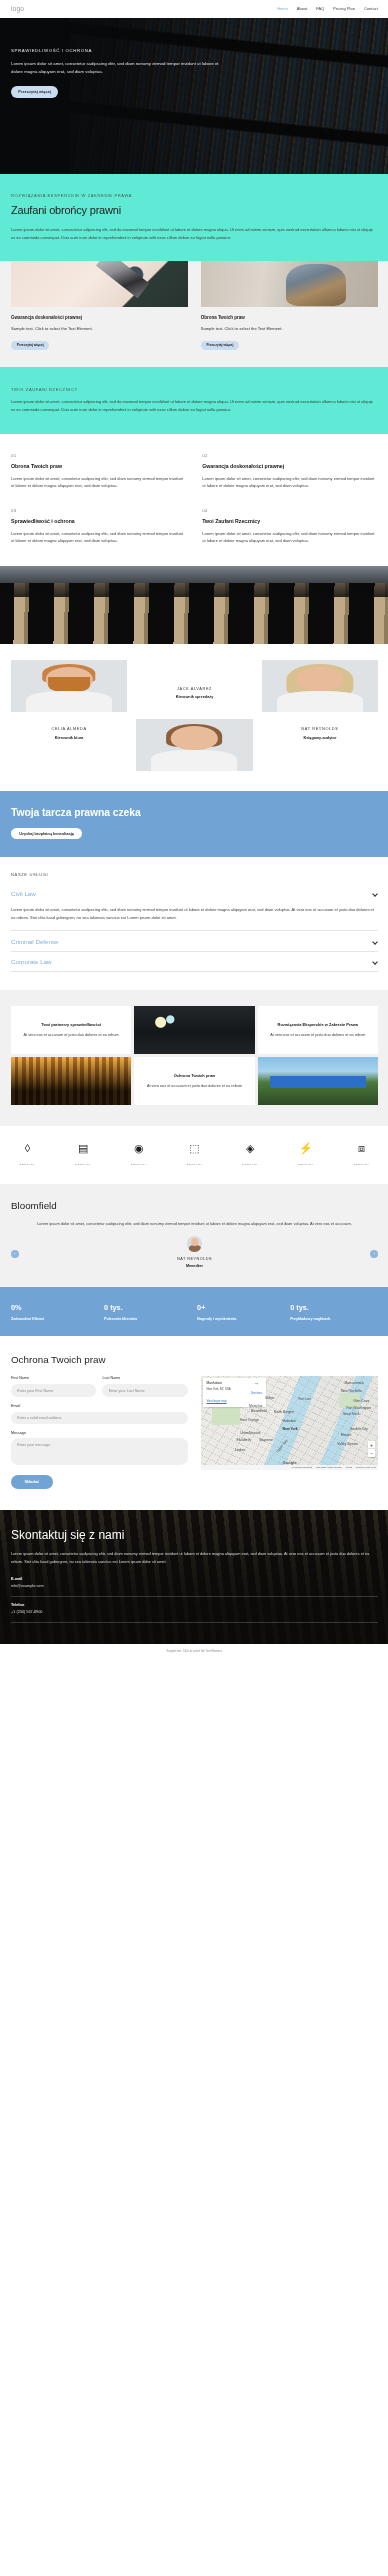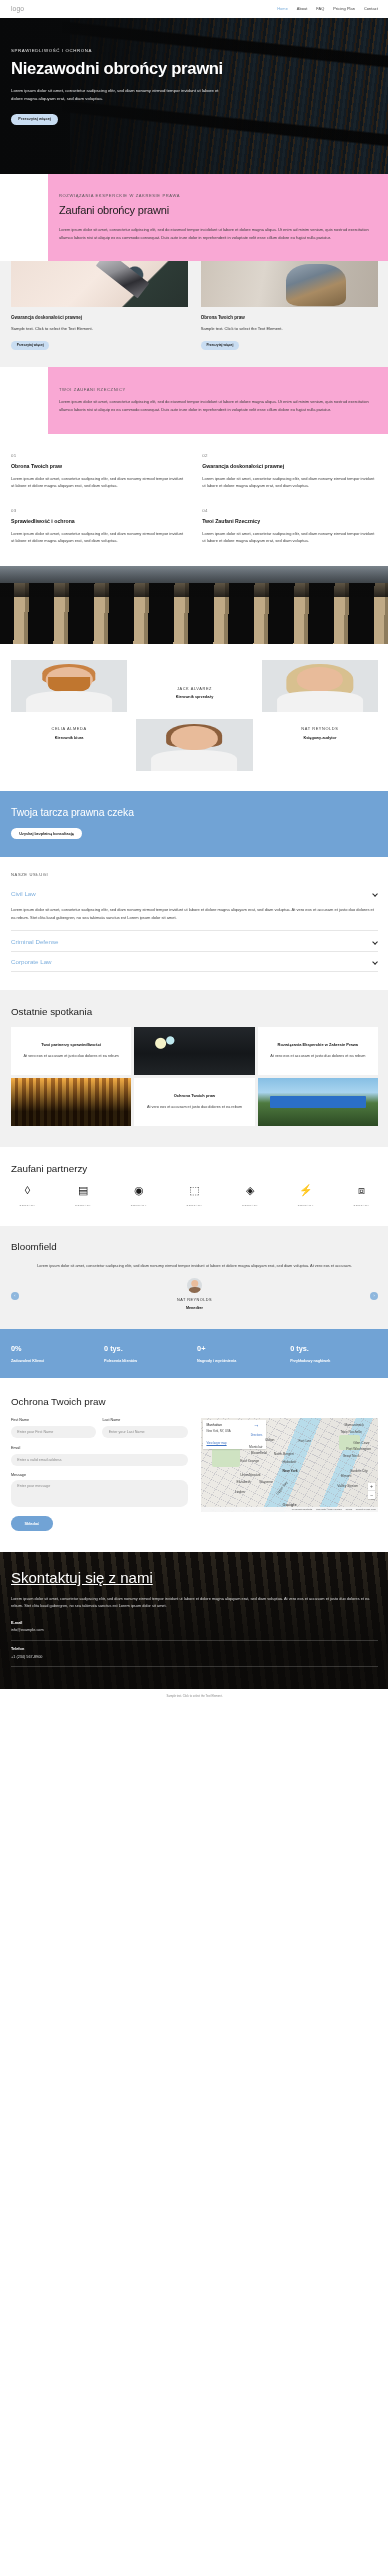--- a/index.html
+++ b/index.html
@@ -113,21 +113,21 @@
     font-weight: 700;
     padding: 3.6px 7.3px;
     border-radius: 21px;
     border: none;
     cursor: pointer;
     letter-spacing: 0.1px;
   }
 
   
   .sec { padding: 19.7px 11px; }
-  .sec.gray { background: #f9a8d4; margin-left: 48px; }
+  .sec.gray { background: #5eead4; }
   .kicker {
     font-size: 4.1px;
     letter-spacing: 0.6px;
     color: #555;
     text-transform: uppercase;
     margin-bottom: 6.2px;
   }
   h2.sec-title {
     font-size: 11px;
     font-weight: 400;
@@ -324,21 +324,21 @@
   .team-mid { display: flex; flex-direction: column; align-items: center; }
   .team-mid-top { padding-top: 18.7px; text-align: center; }
 
   
   .cta-blue {
     background: #71a3d5;
     padding: 16.6px 11px 17.6px 11px;
   }
   .cta-blue h2 {
     font-size: 10.4px;
-    font-weight: 400;
+    font-weight: 700;
     color: #ffffff;
     margin-bottom: 8.3px;
     letter-spacing: -0.1px;
   }
   .btn-white {
     display: inline-block;
     background: #ffffff;
     color: #1c1c1c;
     font-size: 3.8px;
     font-weight: 700;
@@ -645,25 +645,24 @@
         rgba(30,24,18,.9) 4.7px 12.4px),
       linear-gradient(180deg, #1d1813 0%, #100d0a 100%);
     opacity: .6;
   }
   .footer-bg2 {
     position: absolute; inset: 0;
     background: linear-gradient(180deg, rgba(10,9,8,.55) 0%, rgba(10,9,8,.9) 70%);
   }
   .footer-inner { position: relative; }
   .footer h2 {
-    font-size: 15px;
+    font-size: 12px;
     font-weight: 400;
     color: #ffffff;
     margin-bottom: 8.3px;
-    text-decoration: underline;
   }
   .footer p.fp {
     font-size: 3.9px;
     line-height: 1.95;
     color: #dcdcdc;
     margin-bottom: 11.4px;
   }
   .frow { margin-bottom: 7.8px; }
   .frow .fl {
     font-size: 3.8px;
@@ -701,21 +700,20 @@
     </nav>
   </header>
 
   <section class="hero">
     <div class="hero-bg">
       <div class="shelf"></div>
       <div class="hero-shade"></div>
     </div>
     <div class="hero-content">
       <div class="eyebrow">SPRAWIEDLIWOŚĆ I OCHRONA</div>
-      <h1>Niezawodni obrońcy prawni</h1>
       <p>Lorem ipsum dolor sit amet, consetetur sadipscing elitr, sed diam nonumy eirmod tempor invidunt ut labore et dolore magna aliquyam erat, sed diam voluptua.</p>
       <button class="btn-pill">Przeczytaj więcej</button>
     </div>
   </section>
 
   <section class="sec gray">
     <div class="kicker">ROZWIĄZANIA EKSPERCKIE W ZAKRESIE PRAWA</div>
     <h2 class="sec-title">Zaufani obrońcy prawni</h2>
     <p class="body">Lorem ipsum dolor sit amet, consectetur adipiscing elit, sed do eiusmod tempor incididunt ut labore et dolore magna aliqua. Ut enim ad minim veniam, quis nostrud exercitation ullamco laboris nisi ut aliquip ex ea commodo consequat. Duis aute irure dolor in reprehenderit in voluptate velit esse cillum dolore eu fugiat nulla pariatur.</p>
   </section>
@@ -831,42 +829,40 @@
     </div>
     <div class="acc-item">
       <div class="acc-head">
         <span class="t">Corporate Law</span>
         <span class="chev"></span>
       </div>
     </div>
   </section>
 
   <section class="meet">
-    <h2>Ostatnie spotkania</h2>
     <div class="meet-grid">
       <div class="tile text">
         <h5>Twoi partnerzy sprawiedliwości</h5>
         <p>At vero eos et accusam et justo duo dolores et ea rebum</p>
       </div>
       <div class="tile ph-police"></div>
       <div class="tile text">
         <h5>Rozwiązania Eksperckie w Zakresie Prawa</h5>
         <p>At vero eos et accusam et justo duo dolores et ea rebum</p>
       </div>
       <div class="tile ph-lights"></div>
       <div class="tile text">
         <h5>Ochrona Twoich praw</h5>
         <p>At vero eos et accusam et justo duo dolores et ea rebum</p>
       </div>
       <div class="tile ph-protest"></div>
     </div>
   </section>
 
   <section class="part">
-    <h2>Zaufani partnerzy</h2>
     <div class="part-row">
       <div class="plogo">
         <span class="mark">◊</span>
         <span class="cap">COMPANY</span>
       </div>
       <div class="plogo">
         <span class="mark">▤</span>
         <span class="cap">COMPANY</span>
       </div>
       <div class="plogo">

